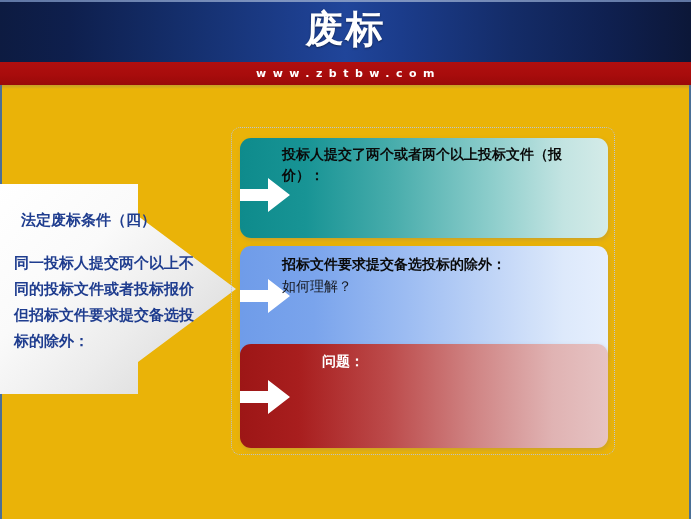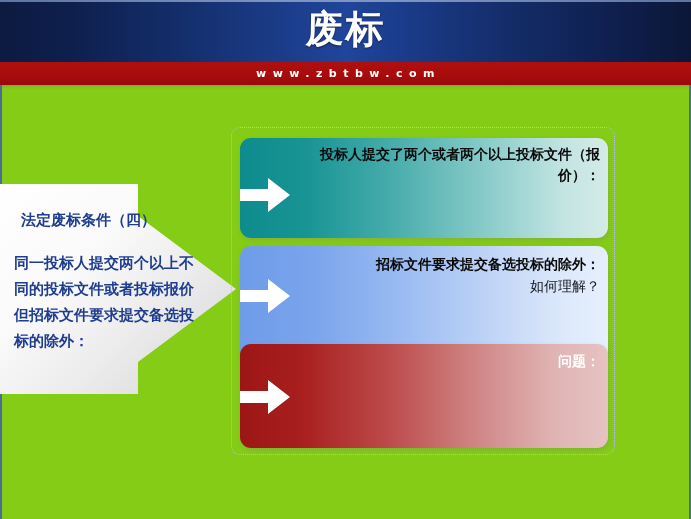--- a/index.html
+++ b/index.html
@@ -13,21 +13,21 @@
     font-family: "DejaVu Sans", "Liberation Sans", sans-serif;
     overflow: hidden;
     position: relative;
   }
 
   #slide {
     position: absolute;
     left: 0; top: 0;
     width: 691px;
     height: 519px;
-    background: #84cc16;
+    background: #eab308;
     overflow: hidden;
   }
 
   
   .edge-left {
     position: absolute;
     left: 0; top: 0;
     width: 2px; height: 519px;
     background: #4a6f96;
   }
@@ -158,21 +158,20 @@
   }
 
   
   .box {
     position: absolute;
     left: 240px;
     width: 368px;
     border-radius: 11px;
     box-sizing: border-box;
     box-shadow: 1px 2px 4px rgba(120,120,130,0.28);
-    text-align: right;
   }
   .arrow-glyph {
     position: absolute;
     width: 50px;
     height: 34px;
     background: #ffffff;
     -webkit-clip-path: polygon(0 11px, 28px 11px, 28px 0, 50px 17px, 28px 34px, 28px 23px, 0 23px);
     clip-path: polygon(0 11px, 28px 11px, 28px 0, 50px 17px, 28px 34px, 28px 23px, 0 23px);
   }
 
@@ -227,21 +226,21 @@
   #box-red  .box-text { top: 7px; }
 
   #box-teal .box-title { color: #0a0a0a; }
   #box-teal .box-body  { color: #152525; }
   #box-blue .box-title { color: #0a0a0a; }
   #box-blue .box-body  { color: #15181f; }
   #box-red  .box-title { color: #ffffff; }
   #box-red  .box-body  { color: #171717; }
 
   #box-blue .box-body { margin-top: 0; }
-  #box-red .box-title { line-height: 20px; }
+  #box-red .box-title { line-height: 20px; margin-left: 40px; }
 </style>
 </head>
 <body>
 
 <div id="slide">
 
   <div class="edge-left"></div>
   <div class="edge-right"></div>
 
   <div class="banner">

